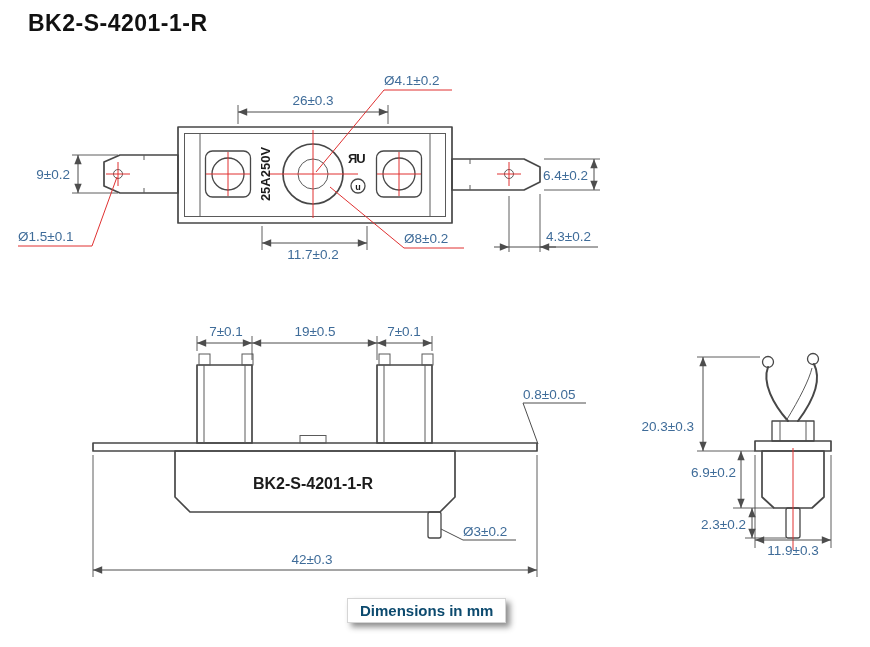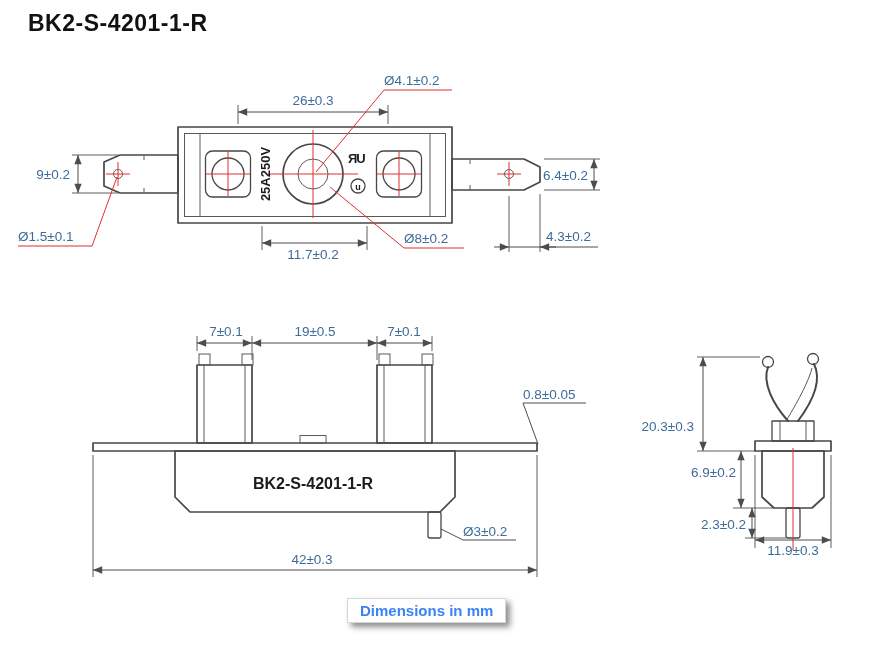--- a/index.html
+++ b/index.html
@@ -1,21 +1,21 @@
 <!DOCTYPE html>
 <html><head>
 <meta charset="utf-8">
 <style>
   html,body{margin:0;padding:0;background:#fff;}
   .page{position:relative;width:870px;height:647px;background:#fff;overflow:hidden;
         font-family:"Liberation Sans",sans-serif;padding-left:7px;}
   .title{position:absolute;left:28px;top:10px;margin:0;font-size:23px;font-weight:800;
          color:#111;letter-spacing:.5px;}
   .note{position:absolute;left:347px;top:598px;background:#fff;border:1px solid #d5d5d5;
-        padding:3px 12px;font-size:15px;font-weight:bold;color:#3b82f6;
+        padding:3px 12px;font-size:15px;font-weight:bold;color:#0c4a6e;
         box-shadow:4px 4px 6px rgba(0,0,0,.45);}
   svg{position:absolute;left:0;top:0;}
   .outline{fill:none;stroke:#474747;stroke-width:1.7;stroke-linejoin:round;}
   .mid{fill:none;stroke:#474747;stroke-width:1.3;stroke-linejoin:round;}
   .thin{fill:none;stroke:#5a5a5a;stroke-width:1;}
   .dim{fill:none;stroke:#4d4d4d;stroke-width:1;}
   .ext{fill:none;stroke:#4d4d4d;stroke-width:.9;}
   .red{fill:none;stroke:#e03131;stroke-width:1;}
   .wire{fill:none;stroke:#474747;stroke-width:2;stroke-linecap:round;}
   .dimtext{font-family:"Liberation Sans",sans-serif;font-size:13.5px;fill:#3f6c99;}

